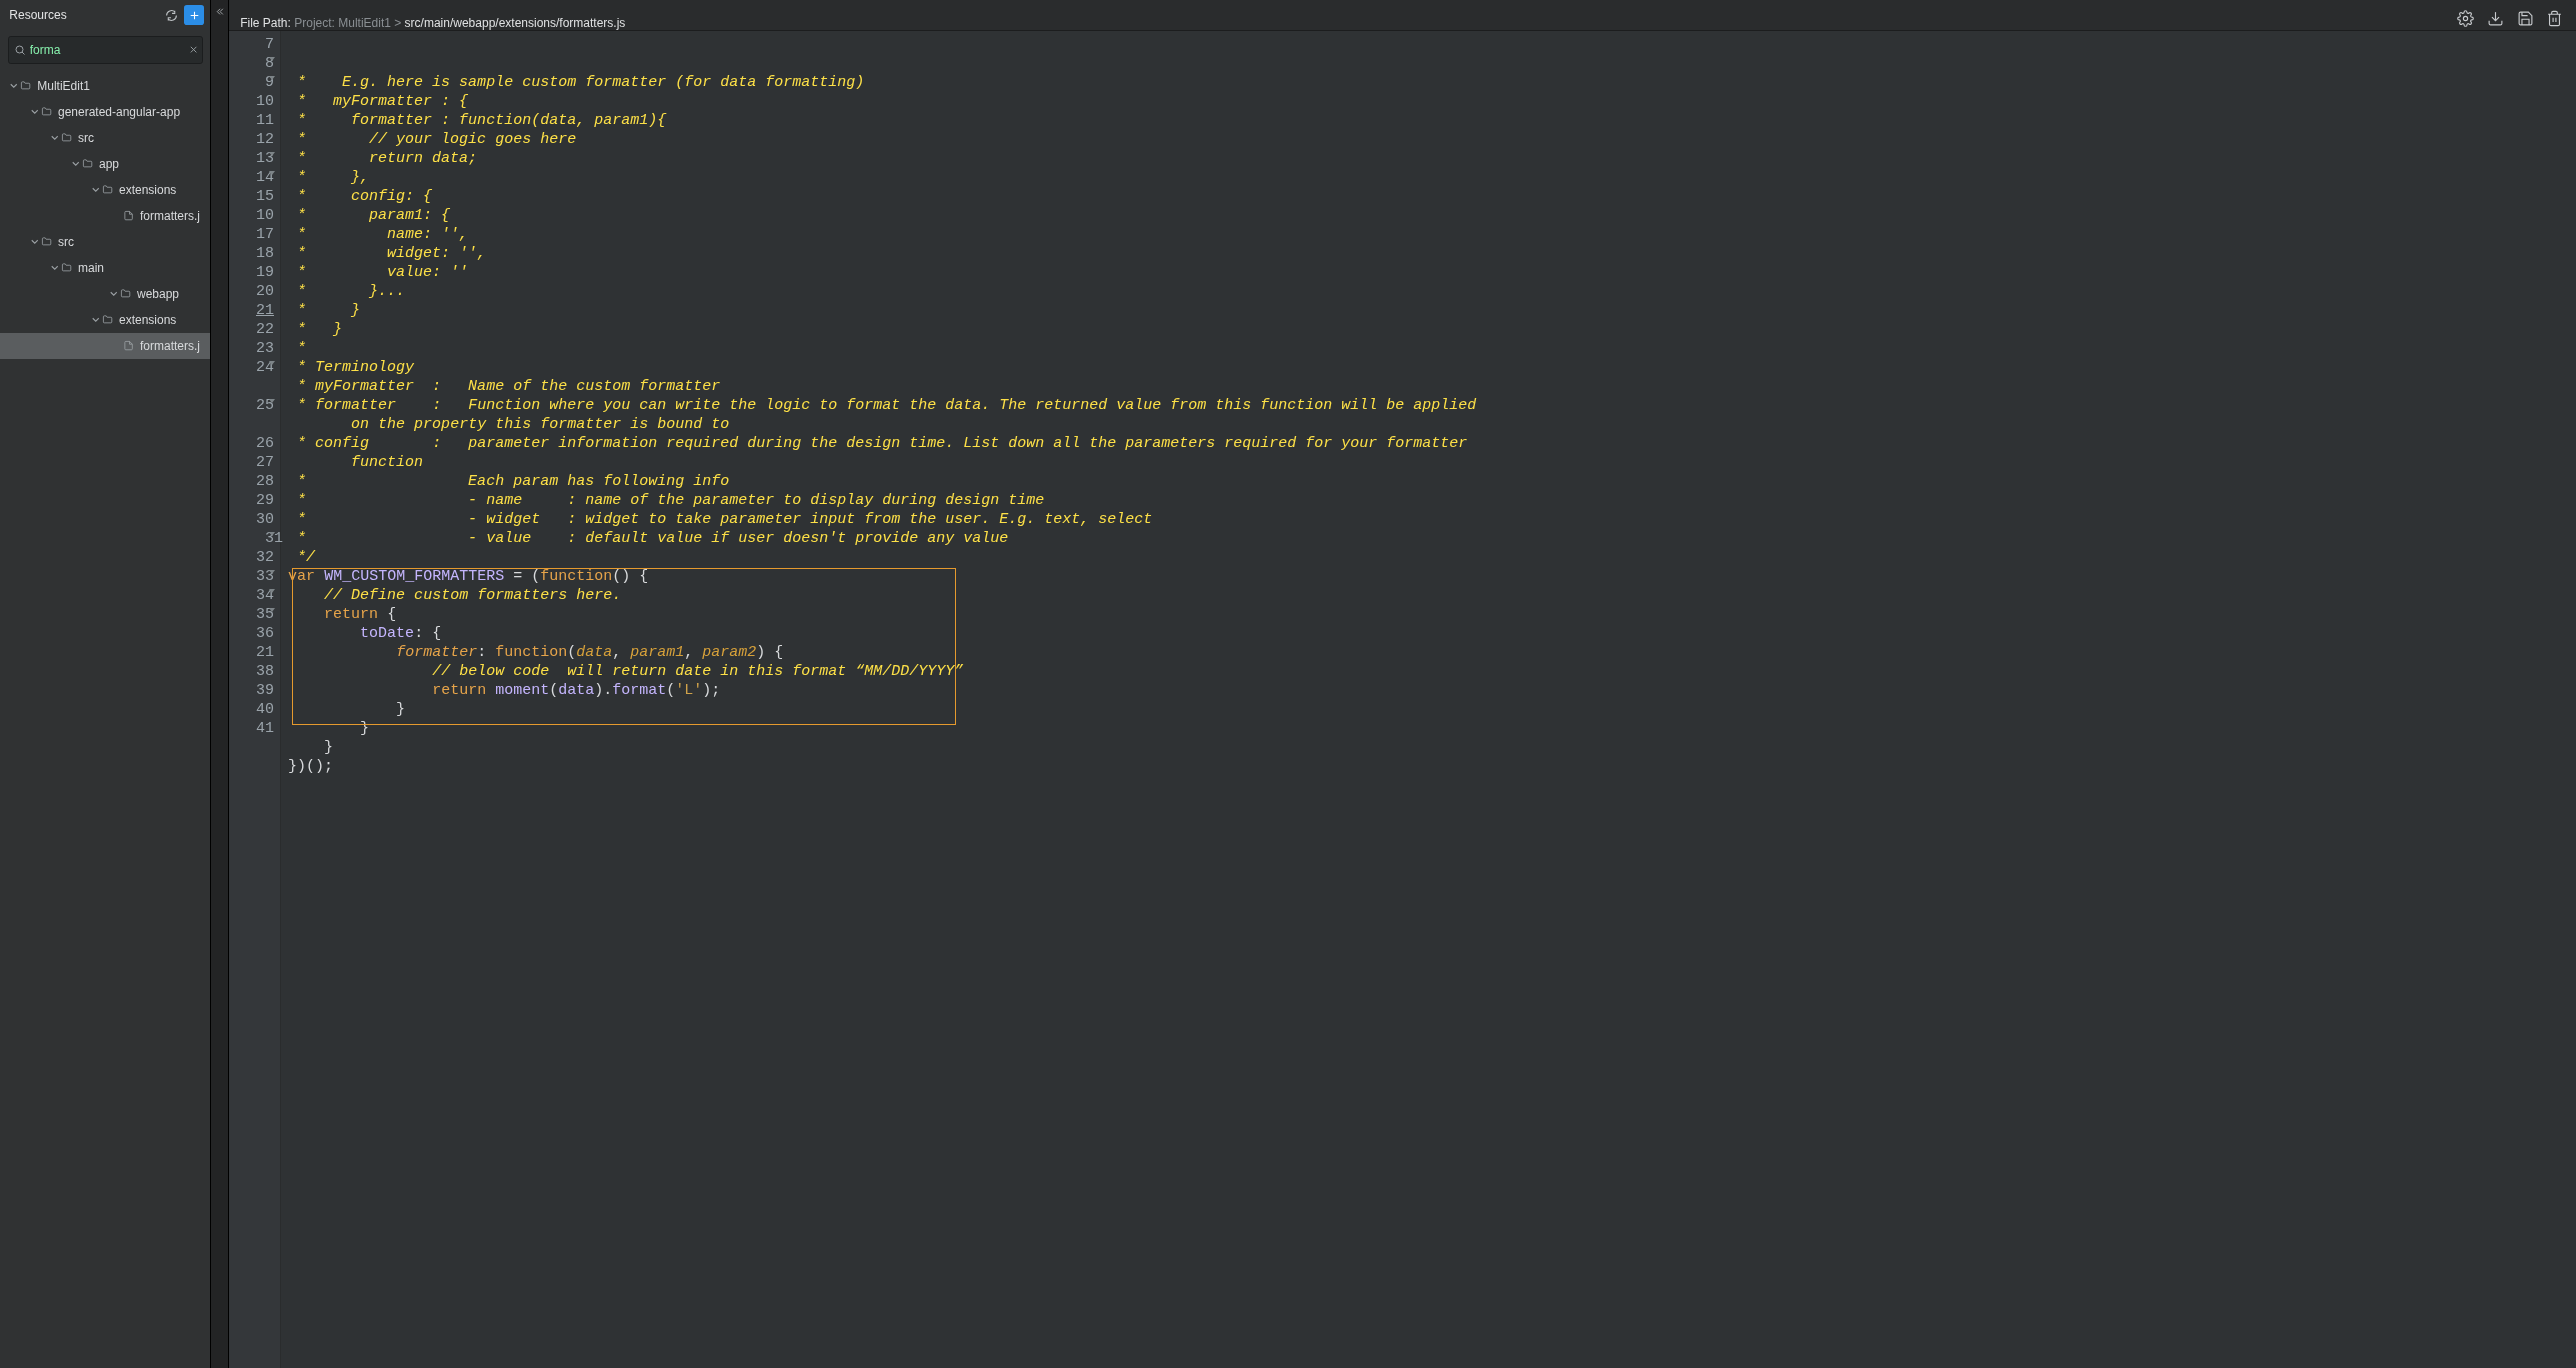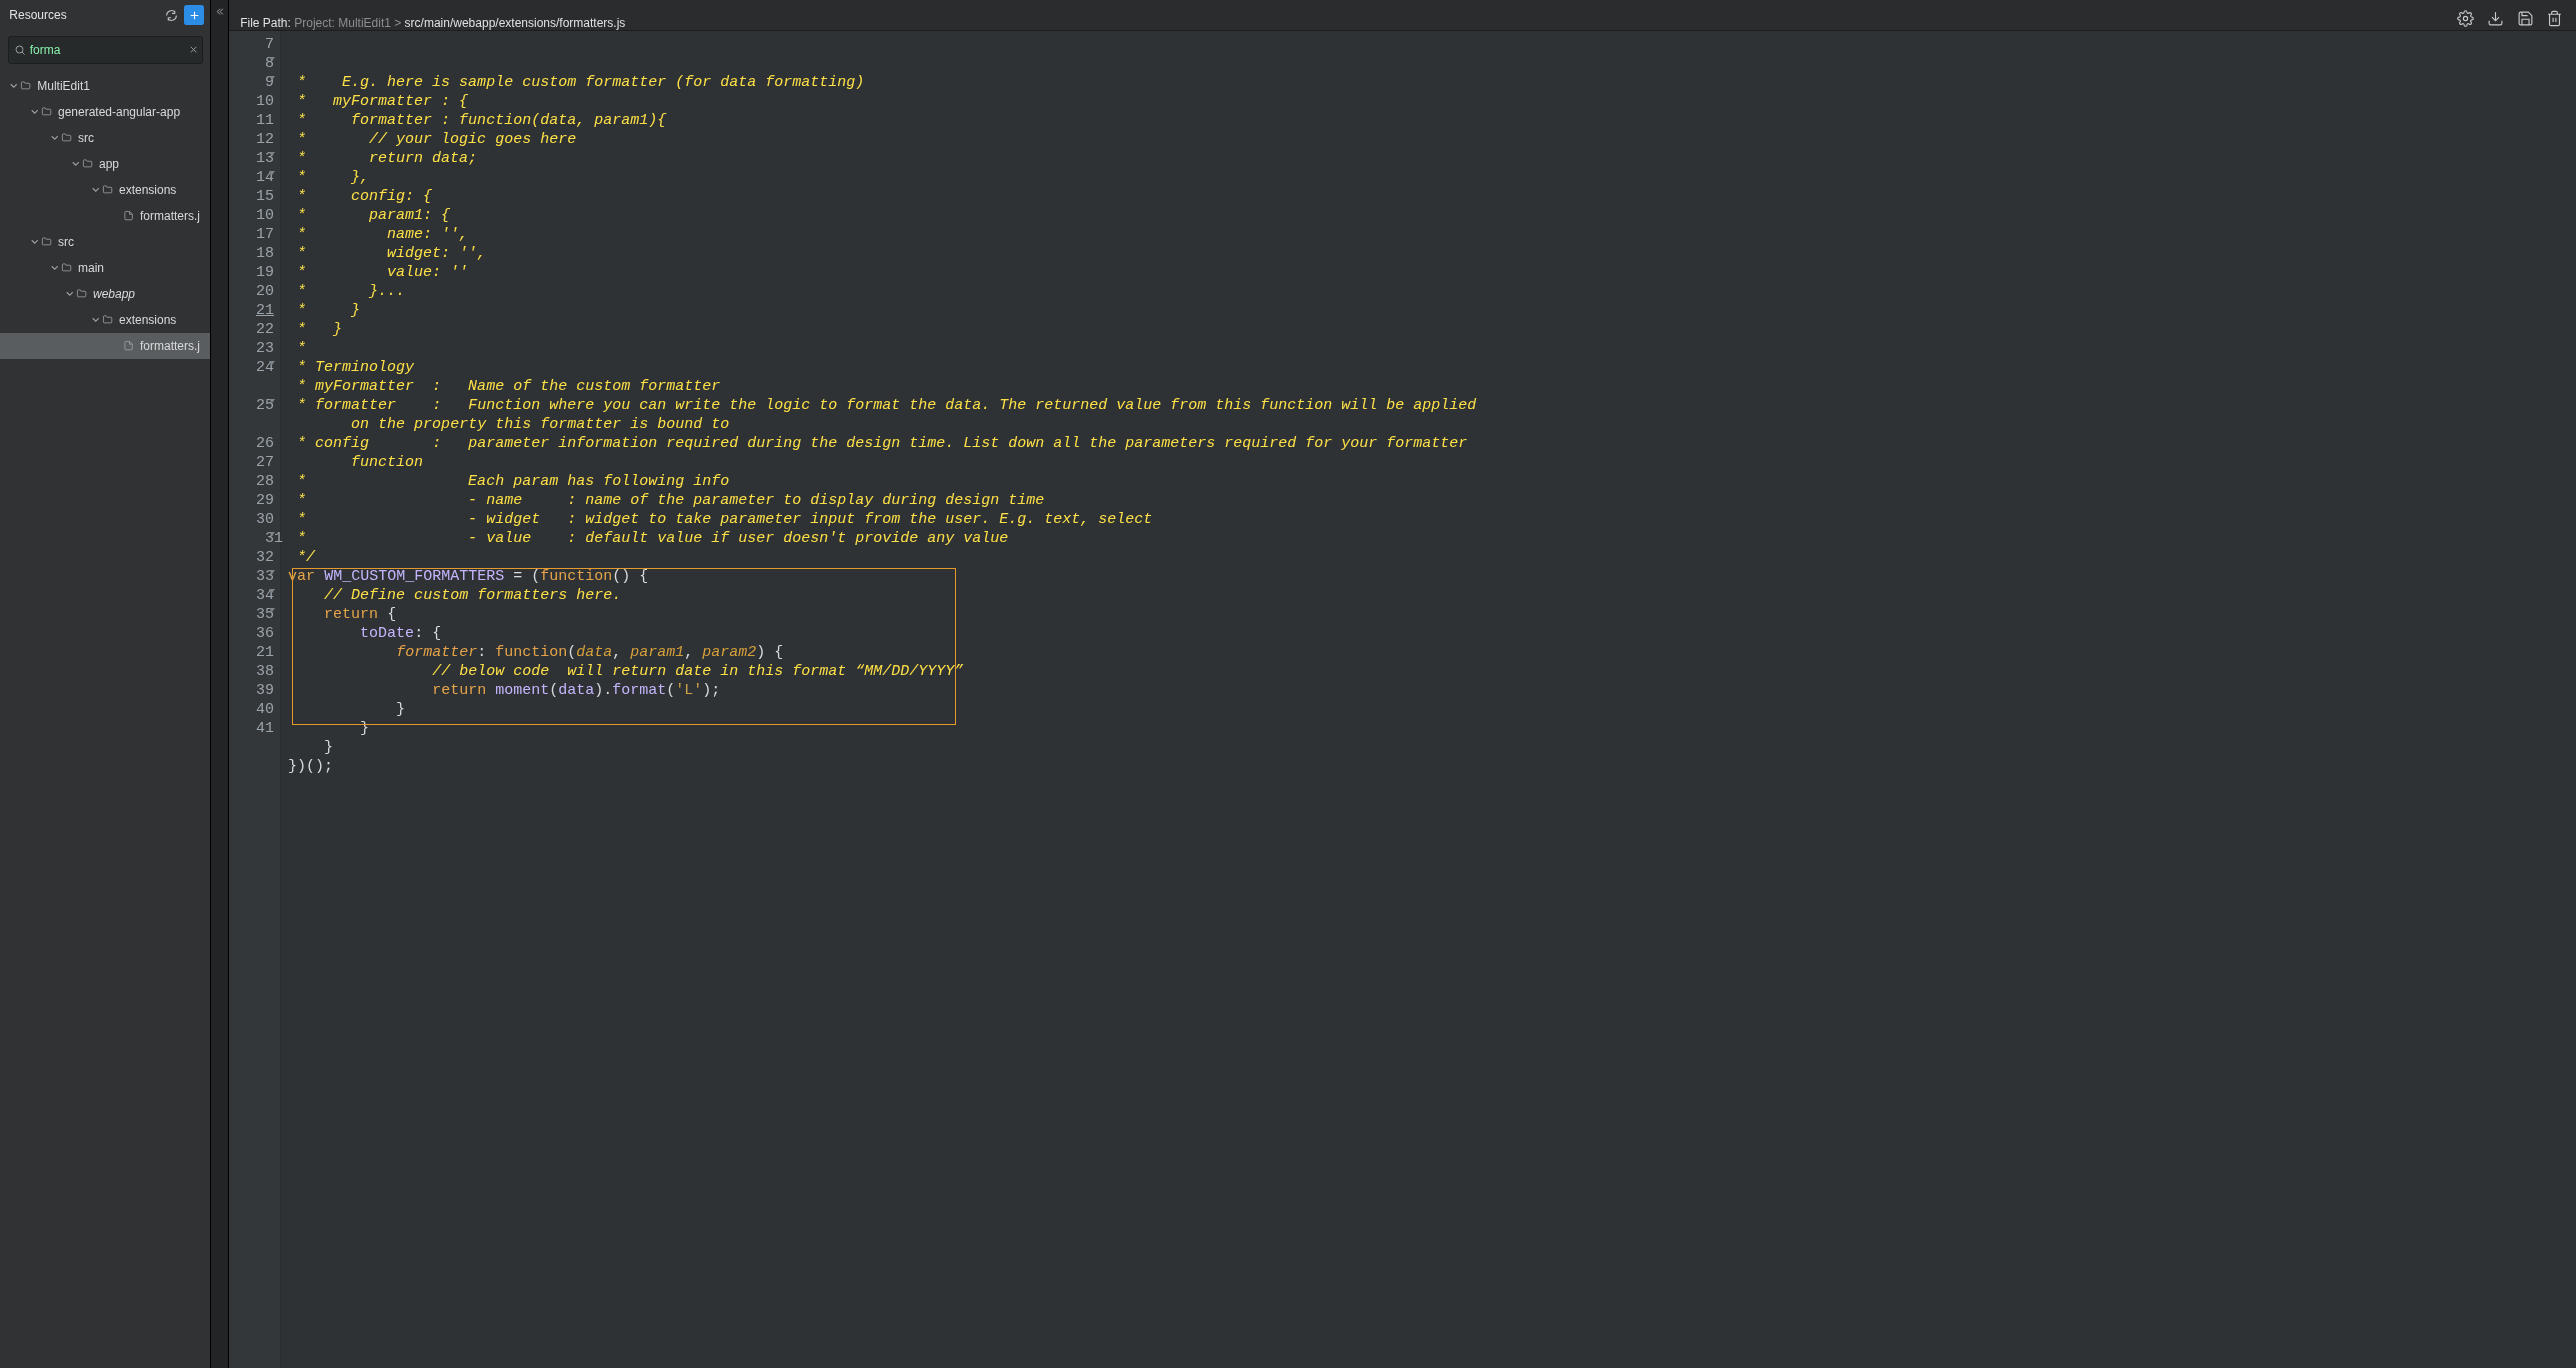--- a/index.html
+++ b/index.html
@@ -352,21 +352,21 @@
                 <path d="M1 3l4 4 4-4" stroke="currentColor" fill="none" stroke-width="1.5"></path>
               </svg>
             </span>
             <span class="node-icon">
               <svg viewBox="0 0 24 24" stroke="currentColor" fill="none" stroke-width="1.8">
                 <path d="M3 6a2 2 0 0 1 2-2h4l2 3h8a2 2 0 0 1 2 2v8a2 2 0 0 1-2 2H5a2 2 0 0 1-2-2V6z"></path>
               </svg>
             </span>
             <span class="label">main</span>
           </div>
-          <div class="tree-row" style="padding-left: 65px; font-style: italic;">
+          <div class="tree-row" style="padding-left: 109px;">
             <span class="caret">
               <svg viewBox="0 0 10 10">
                 <path d="M1 3l4 4 4-4" stroke="currentColor" fill="none" stroke-width="1.5"></path>
               </svg>
             </span>
             <span class="node-icon">
               <svg viewBox="0 0 24 24" stroke="currentColor" fill="none" stroke-width="1.8">
                 <path d="M3 6a2 2 0 0 1 2-2h4l2 3h8a2 2 0 0 1 2 2v8a2 2 0 0 1-2 2H5a2 2 0 0 1-2-2V6z"></path>
               </svg>
             </span>

